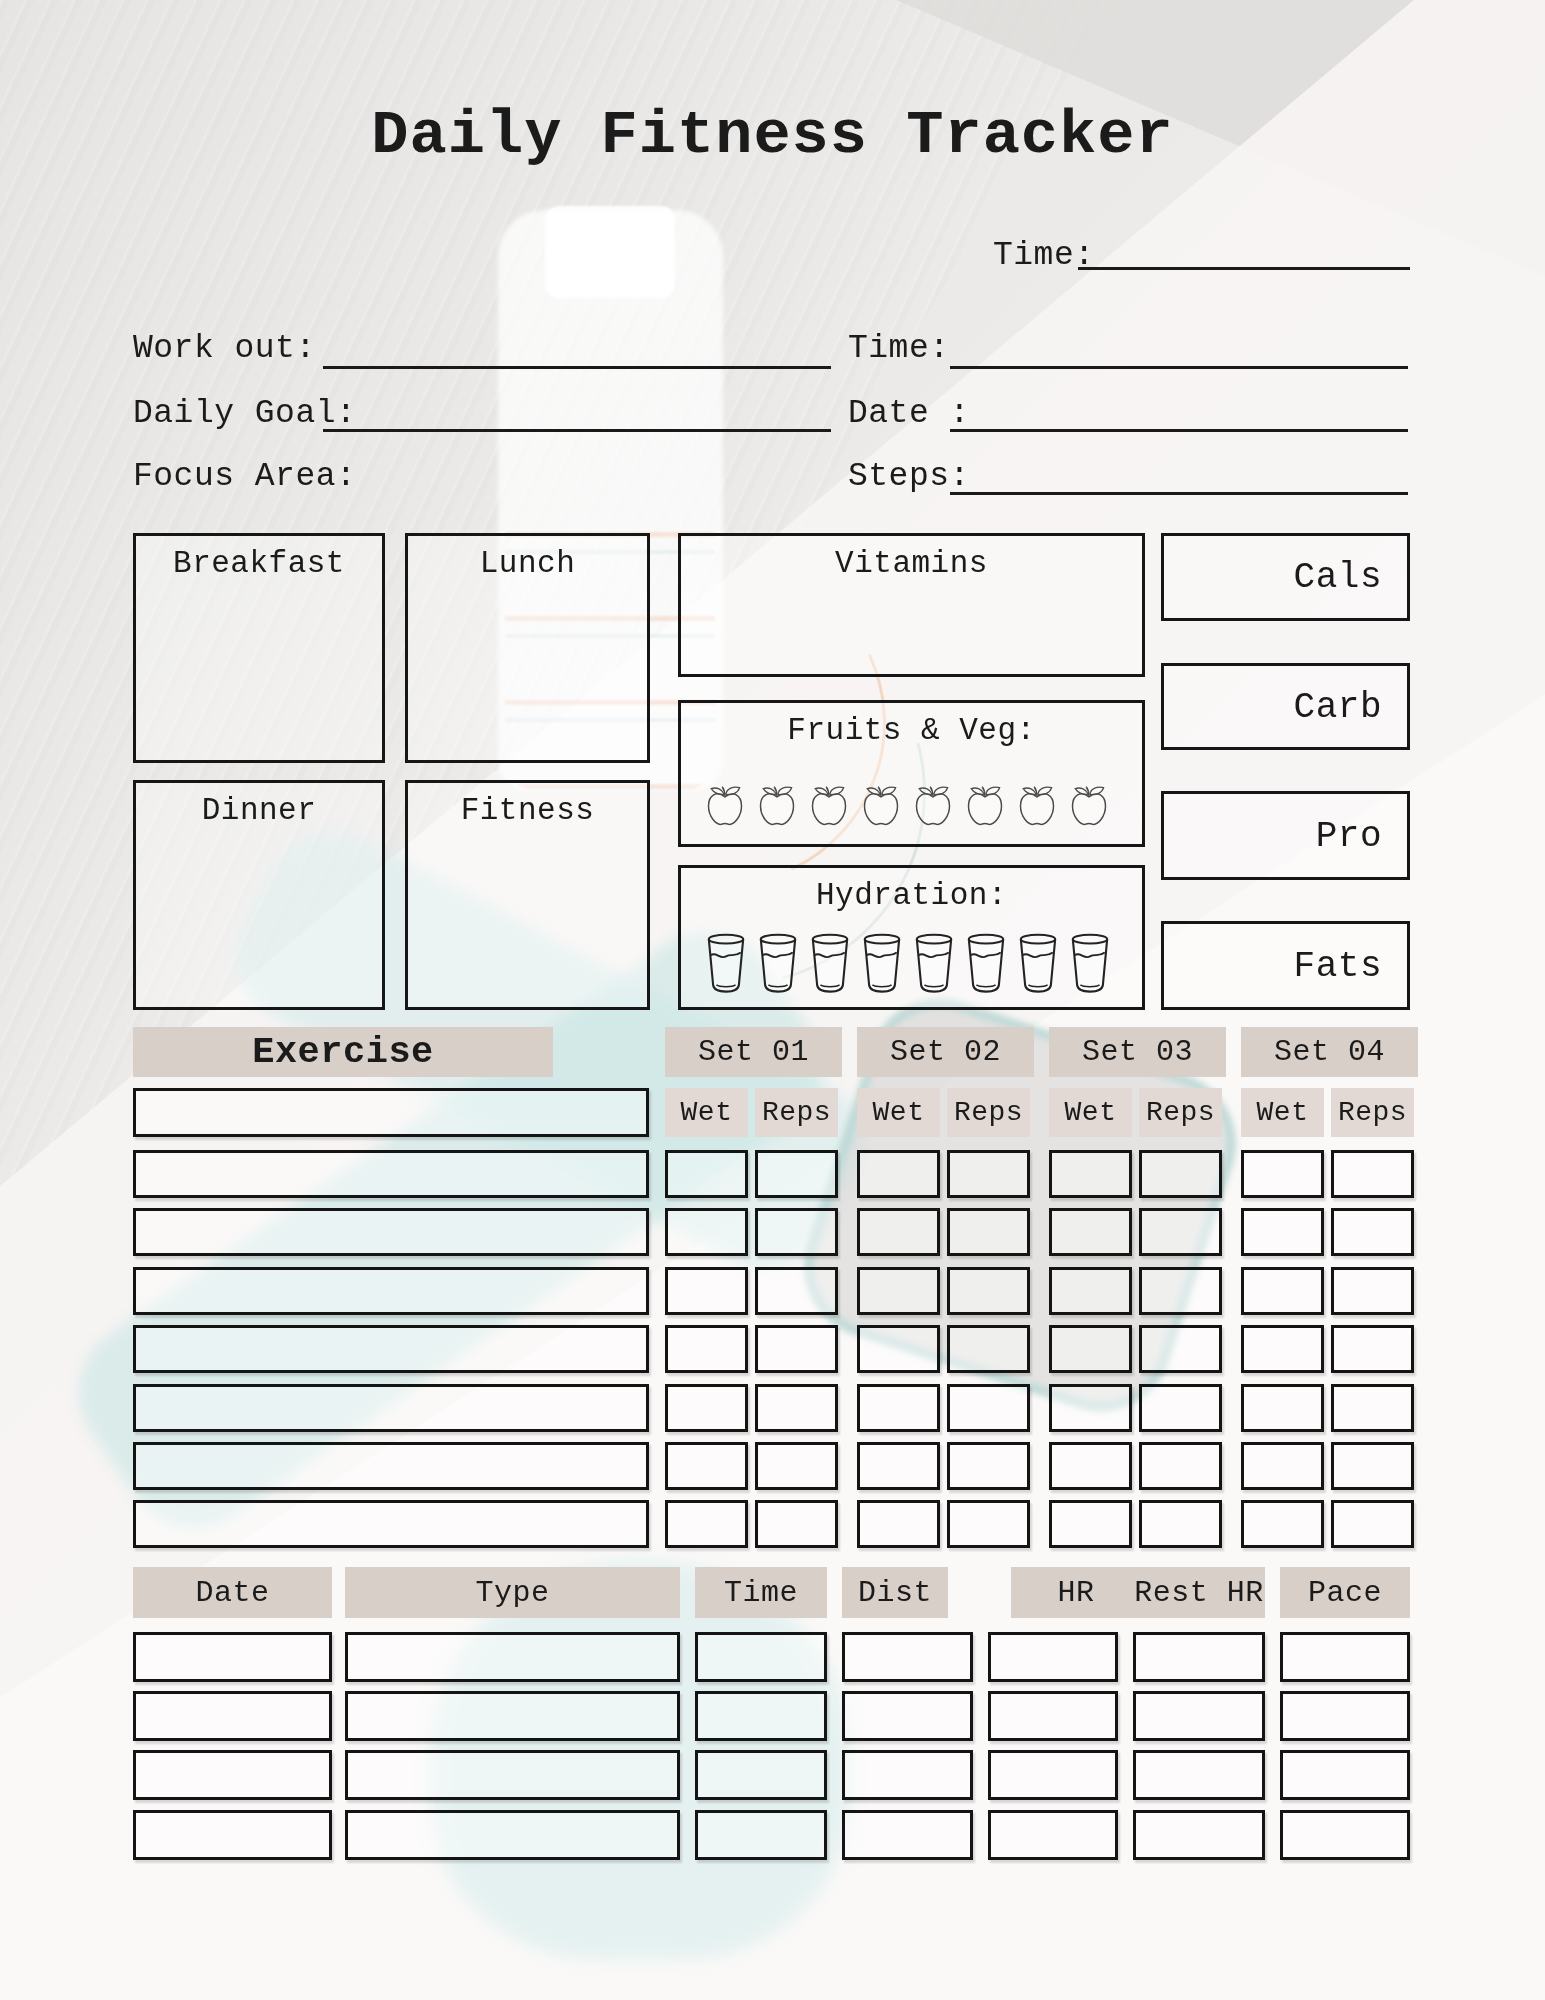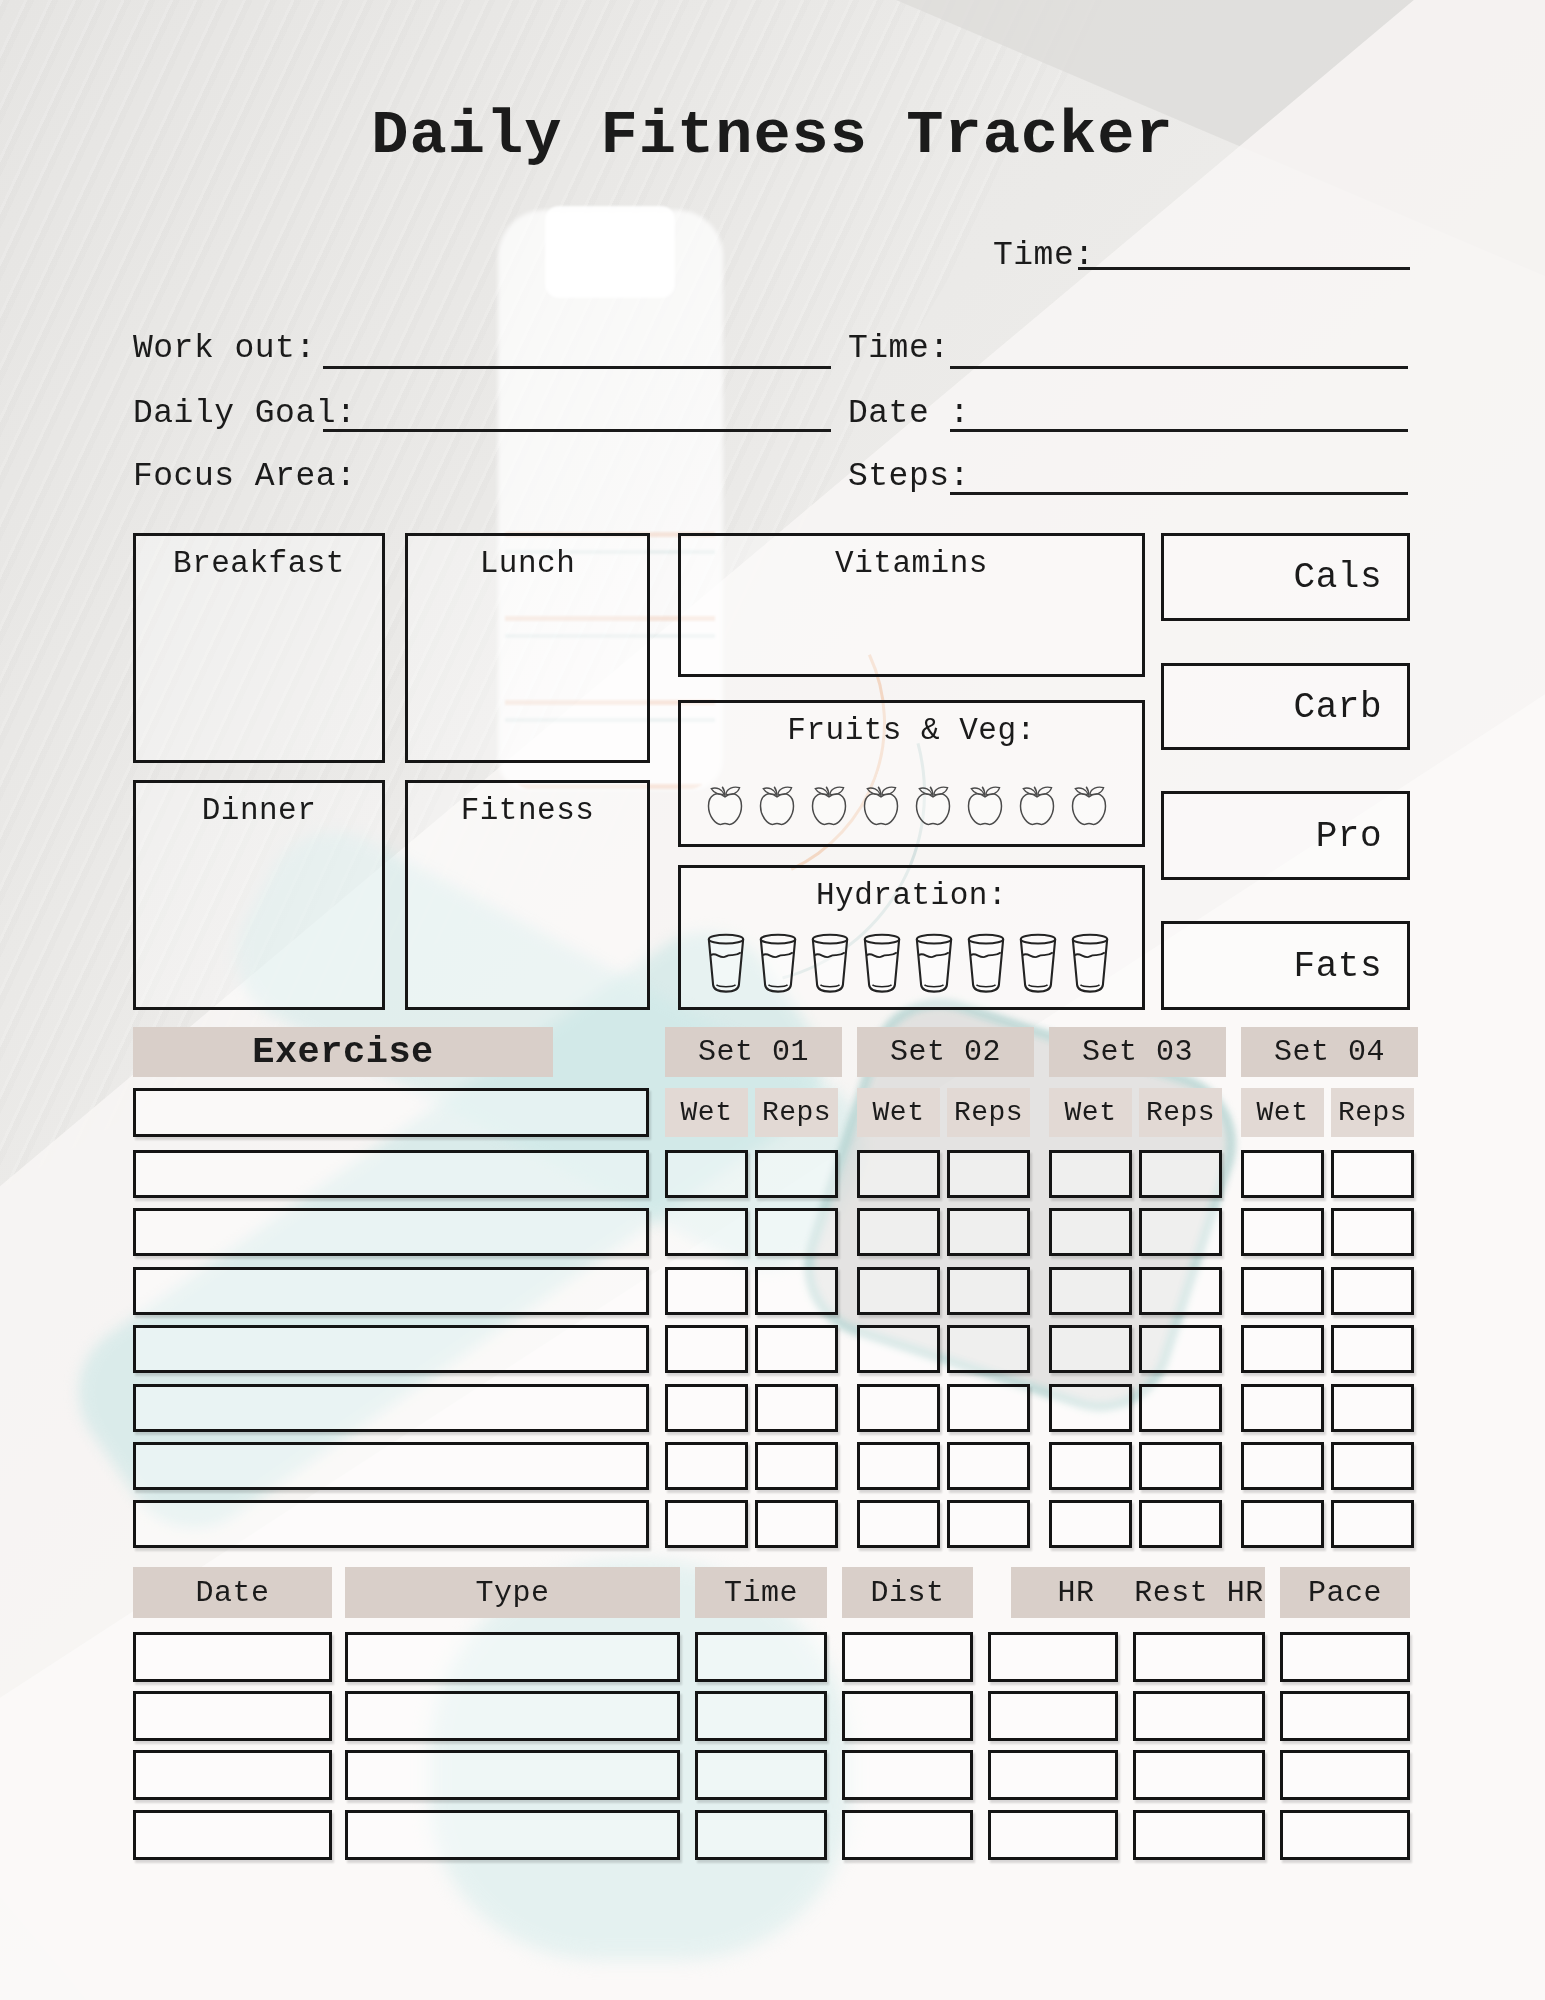--- a/index.html
+++ b/index.html
@@ -344,21 +344,21 @@
         <div class="cellbox" style="left: 1049px; top: 1500px; width: 83px; height: 48px;"></div>
         <div class="cellbox" style="left: 1139px; top: 1500px; width: 83px; height: 48px;"></div>
         <div class="cellbox" style="left: 1241px; top: 1500px; width: 83px; height: 48px;"></div>
         <div class="cellbox" style="left: 1331px; top: 1500px; width: 83px; height: 48px;"></div>
       </div>
 
     <div id="cardio-headers">
         <div class="strip" style="left: 133px; top: 1567px; width: 199px; height: 51px;">Date</div>
         <div class="strip" style="left: 345px; top: 1567px; width: 335px; height: 51px;">Type</div>
         <div class="strip" style="left: 695px; top: 1567px; width: 132px; height: 51px;">Time</div>
-        <div class="strip" style="left: 842px; top: 1567px; width: 131px; height: 51px;">Dist</div>
+        <div class="strip" style="left: 842px; top: 1567px; width: 106px; height: 51px;">Dist</div>
         <div class="strip" style="left: 1011px; top: 1567px; width: 130px; height: 51px;">HR</div>
         <div class="strip" style="left: 1133px; top: 1567px; width: 132px; height: 51px;">Rest HR</div>
         <div class="strip" style="left: 1280px; top: 1567px; width: 130px; height: 51px;">Pace</div>
       </div>
     <div id="cardio-rows">
         <div class="cellbox" style="left: 133px; top: 1632px; width: 199px; height: 50px;"></div>
         <div class="cellbox" style="left: 345px; top: 1632px; width: 335px; height: 50px;"></div>
         <div class="cellbox" style="left: 695px; top: 1632px; width: 132px; height: 50px;"></div>
         <div class="cellbox" style="left: 842px; top: 1632px; width: 131px; height: 50px;"></div>
         <div class="cellbox" style="left: 988px; top: 1632px; width: 130px; height: 50px;"></div>

